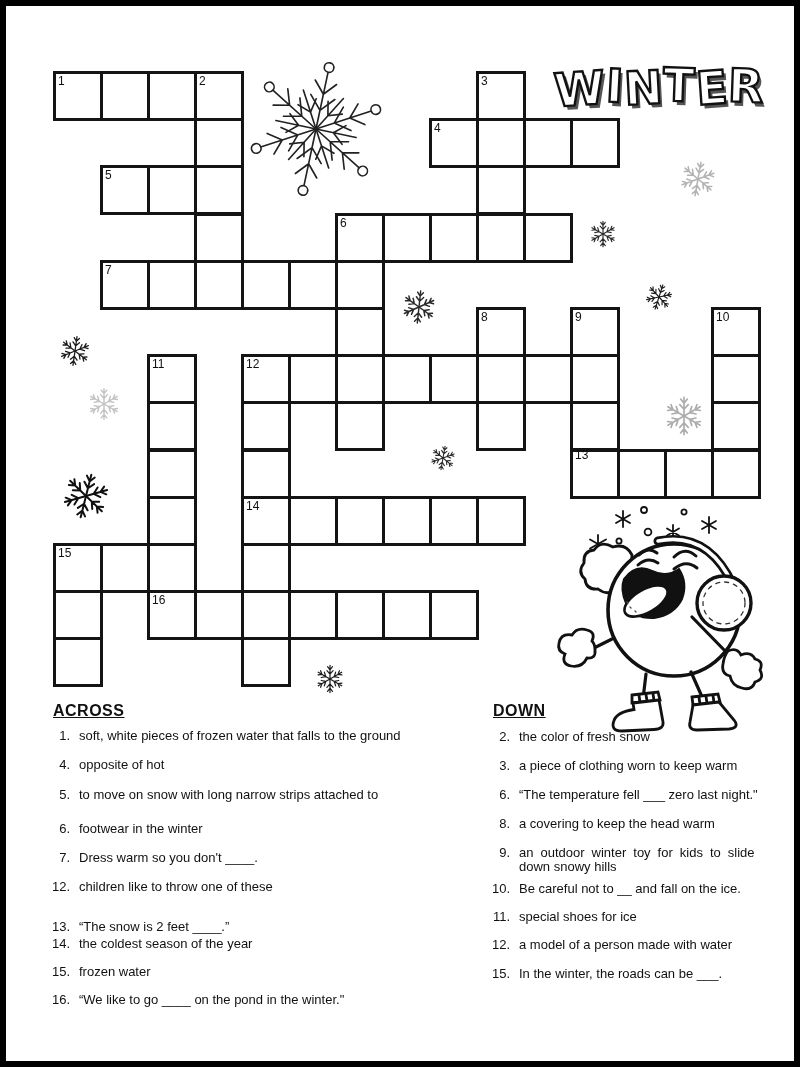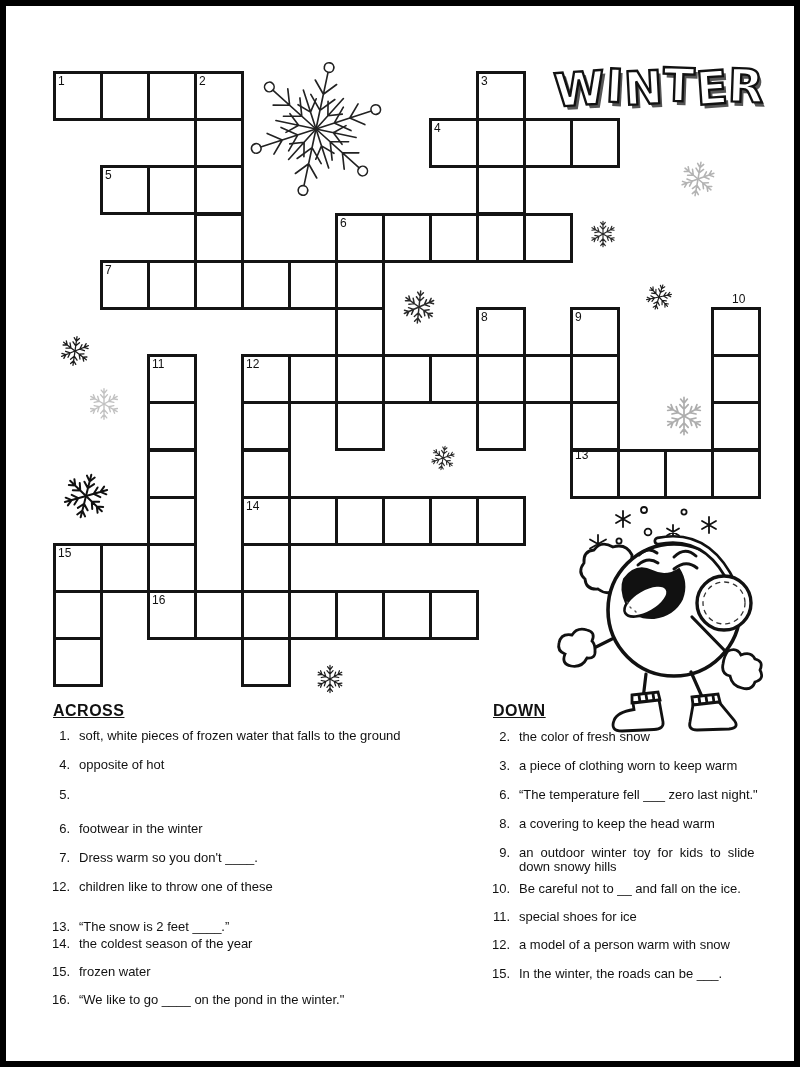--- a/index.html
+++ b/index.html
@@ -170,21 +170,21 @@
       <div class="cell" style="left: 47px; top: 631px;"></div>
       <span class="cellnum" style="left: 52px; top: 69px;">1</span>
       <span class="cellnum" style="left: 193px; top: 69px;">2</span>
       <span class="cellnum" style="left: 475px; top: 69px;">3</span>
       <span class="cellnum" style="left: 428px; top: 116px;">4</span>
       <span class="cellnum" style="left: 99px; top: 163px;">5</span>
       <span class="cellnum" style="left: 334px; top: 211px;">6</span>
       <span class="cellnum" style="left: 99px; top: 258px;">7</span>
       <span class="cellnum" style="left: 475px; top: 305px;">8</span>
       <span class="cellnum" style="left: 569px; top: 305px;">9</span>
-      <span class="cellnum" style="left: 710px; top: 287px; margin-left: 16px;">10</span>
+      <span class="cellnum" style="left: 710px; top: 305px;">10</span>
       <span class="cellnum" style="left: 146px; top: 352px;">11</span>
       <span class="cellnum" style="left: 240px; top: 352px;">12</span>
       <span class="cellnum" style="left: 569px; top: 443px;">13</span>
       <span class="cellnum" style="left: 240px; top: 494px;">14</span>
       <span class="cellnum" style="left: 52px; top: 541px;">15</span>
       <span class="cellnum" style="left: 146px; top: 588px;">16</span>
     </div>
 
   <svg class="snowman" width="260" height="250" viewBox="0 0 260 250">
     <g stroke="#111" fill="none" stroke-linecap="round">
@@ -252,21 +252,21 @@
       <div class="clue-row" style="left: 40px; top: 723px;">
         <span class="num" style="width: 24px;">1.</span>
         <span class="txt" style="width: 332px;"><span>soft, white pieces of frozen water that falls to the ground</span></span>
       </div>
       <div class="clue-row" style="left: 40px; top: 752px;">
         <span class="num" style="width: 24px;">4.</span>
         <span class="txt" style="width: 332px;"><span>opposite of hot</span></span>
       </div>
       <div class="clue-row" style="left: 40px; top: 782px;">
         <span class="num" style="width: 24px;">5.</span>
-        <span class="txt" style="width: 332px;"></span>
+        <span class="txt" style="width: 332px;"><span>to move on snow with long narrow strips attached to</span></span>
       </div>
       <div class="clue-row" style="left: 40px; top: 816px;">
         <span class="num" style="width: 24px;">6.</span>
         <span class="txt" style="width: 332px;"><span>footwear in the winter</span></span>
       </div>
       <div class="clue-row" style="left: 40px; top: 845px;">
         <span class="num" style="width: 24px;">7.</span>
         <span class="txt" style="width: 332px;"><span>Dress warm so you don't ____.</span></span>
       </div>
       <div class="clue-row" style="left: 40px; top: 874px;">
@@ -316,21 +316,21 @@
       <div class="clue-row" style="left: 482px; top: 876px;">
         <span class="num" style="width: 22px;">10.</span>
         <span class="txt" style="width: 252px;"><span>Be careful not to __ and fall on the ice.</span></span>
       </div>
       <div class="clue-row" style="left: 482px; top: 904px;">
         <span class="num" style="width: 22px;">11.</span>
         <span class="txt" style="width: 252px;"><span>special shoes for ice</span></span>
       </div>
       <div class="clue-row" style="left: 482px; top: 932px;">
         <span class="num" style="width: 22px;">12.</span>
-        <span class="txt" style="width: 252px;"><span>a model of a person warm with snow</span></span>
+        <span class="txt" style="width: 252px;"><span>a model of a person made with water</span></span>
       </div>
       <div class="clue-row" style="left: 482px; top: 961px;">
         <span class="num" style="width: 22px;">15.</span>
         <span class="txt" style="width: 252px;"><span>In the winter, the roads can be ___.</span></span>
       </div>
     </div>
 
 
 <svg class="flake" viewBox="-52 -52 104 104" width="142" height="142" style="left: 239px; top: 52px; color: rgb(34, 34, 34); transform: rotate(12deg);">
       <use href="#flake-big-sym"></use>

